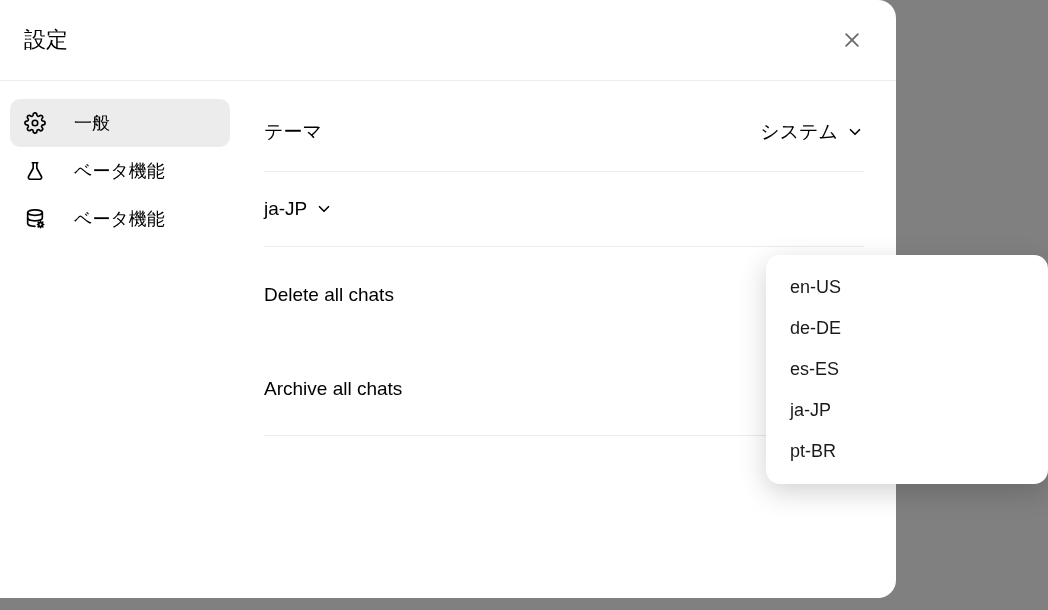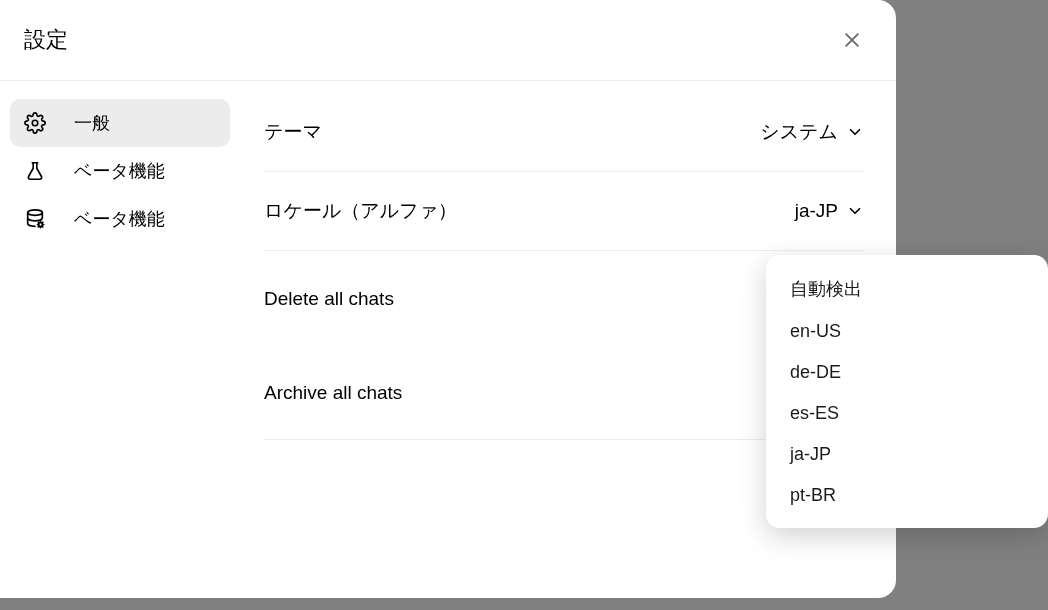--- a/index.html
+++ b/index.html
@@ -176,21 +176,20 @@
         <div class="row-label">テーマ</div>
         <div class="row-value">
           <span>システム</span>
           <svg class="chev" viewBox="0 0 24 24" fill="none" stroke="#000" stroke-width="2.2" stroke-linecap="round" stroke-linejoin="round">
               <polyline points="6 9 12 15 18 9"></polyline>
             </svg>
         </div>
       </div>
 
       <div class="row">
-        <div class="row-label">ロケール（アルファ）</div>
         <div class="row-value">
           <span>ja-JP</span>
           <svg class="chev" viewBox="0 0 24 24" fill="none" stroke="#000" stroke-width="2.2" stroke-linecap="round" stroke-linejoin="round">
               <polyline points="6 9 12 15 18 9"></polyline>
             </svg>
         </div>
       </div>
 
 
       <div class="row" style="border-bottom:none">
@@ -201,19 +200,18 @@
       <div class="row">
         <div class="row-label">Archive all chats</div>
         <button class="row-button" style="min-width:40px;">&nbsp;</button>
       </div>
 
     </div>
   </div>
 </div>
 
 <div class="dropdown">
-  <div class="dropdown-item">自動検出</div>
   <div class="dropdown-item">en-US</div>
   <div class="dropdown-item">de-DE</div>
   <div class="dropdown-item">es-ES</div>
   <div class="dropdown-item">ja-JP</div>
   <div class="dropdown-item">pt-BR</div>
 </div>
 
 </body></html>

